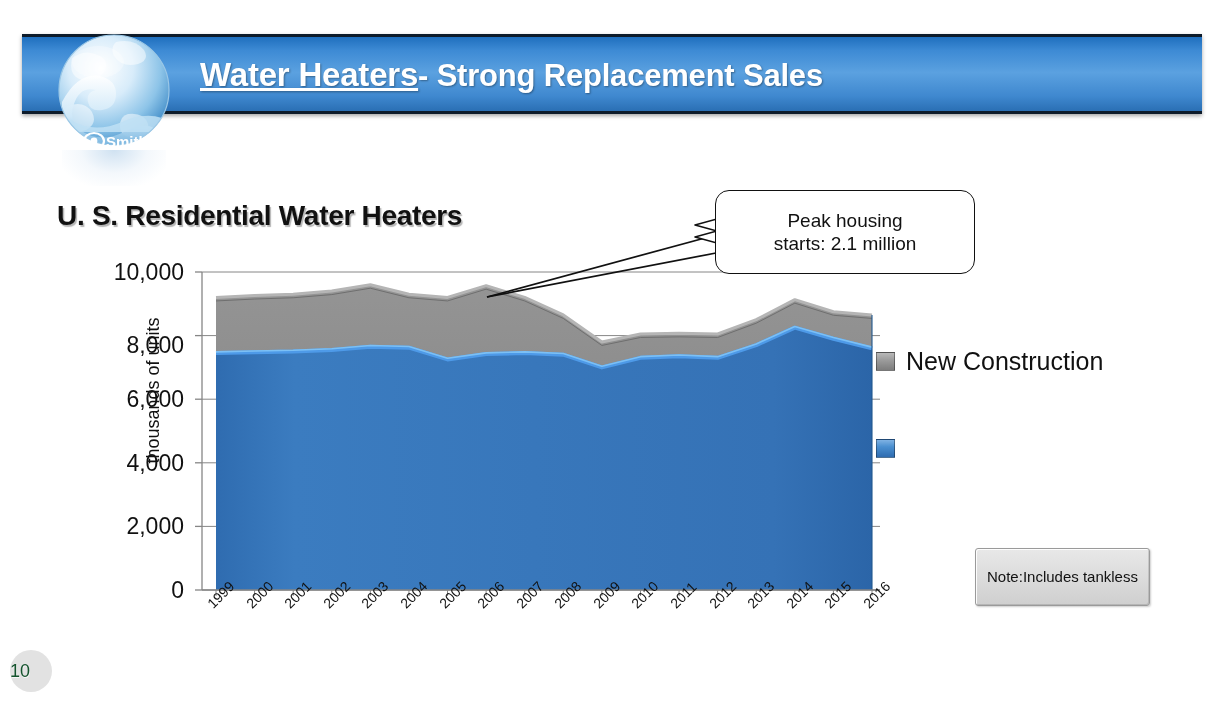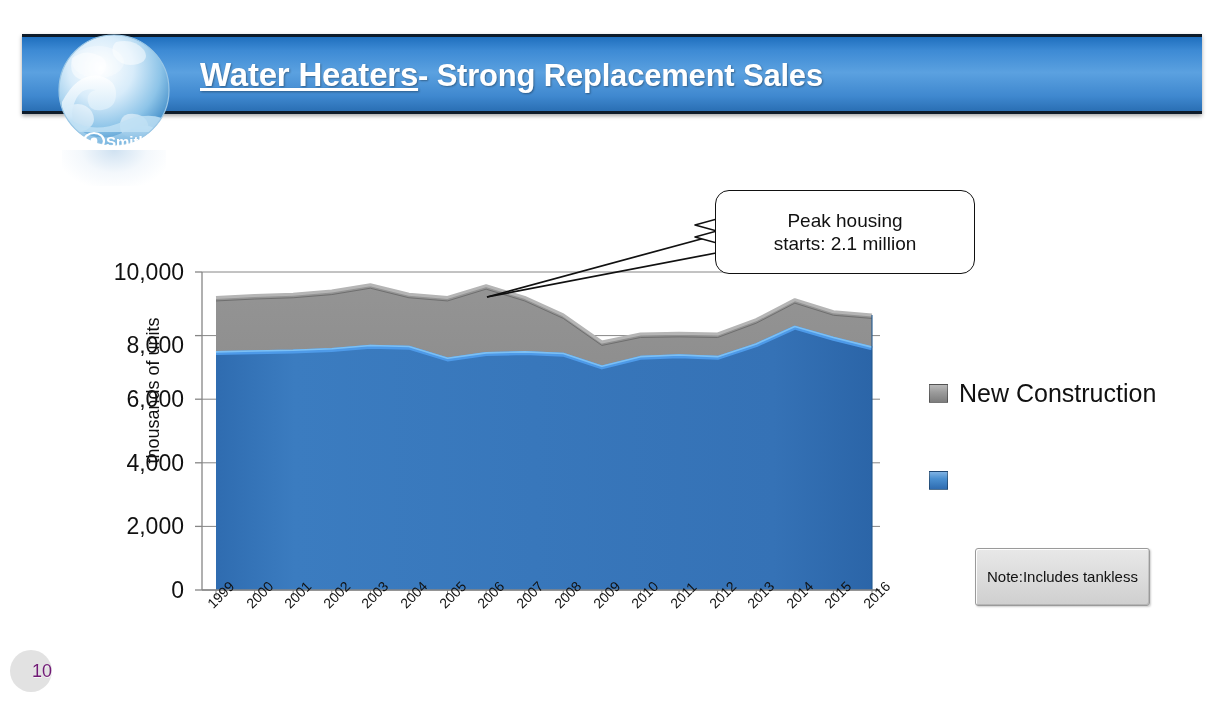--- a/index.html
+++ b/index.html
@@ -120,23 +120,22 @@
     position: absolute;
     font-size: 14px; color: #111;
     transform-origin: left top;
     transform: rotate(-45deg);
     white-space: nowrap;
   }
 
   
   .legend {
     position: absolute;
-    left: 929px; top: 345px;
+    left: 876px; top: 345px;
     z-index: 5;
-    margin-top: 32px;
   }
   .legend-item {
     display: flex; align-items: center; gap: 11px;
     height: 32px; margin-bottom: 55px;
   }
   .legend-swatch {
     width: 19px; height: 19px;
     border: 1px solid rgba(0,0,0,.35);
     flex: 0 0 auto;
   }
@@ -165,22 +164,22 @@
     z-index: 5;
   }
 
   
   .slide-number {
     position: absolute;
     left: 10px; top: 650px;
     width: 42px; height: 42px;
     border-radius: 50%;
     background: #e2e2e2;
-    display: flex; align-items: center; justify-content: flex-end;
-    font-size: 18px; color: #701a75;
+    display: flex; align-items: center; justify-content: flex-start;
+    font-size: 18px; color: #14532d;
     text-shadow: .5px .5px 0 rgba(255,255,255,.7);
     z-index: 5;
   }
 </style>
 </head>
 <body>
 
 <div id="slide">
 
   <div class="header-bar"></div>
@@ -226,20 +225,21 @@
       <circle cx="60" cy="62" r="55" fill="none" stroke="#9cc8e6" stroke-width="1.2"></circle>
       <ellipse cx="44" cy="34" rx="26" ry="16" fill="#ffffff" opacity=".3"></ellipse>
       <g>
         <ellipse cx="40" cy="113" rx="10" ry="8" fill="none" stroke="#ffffff" stroke-width="2.2"></ellipse>
         <circle cx="40" cy="113" r="3.4" fill="#ffffff"></circle>
         <text x="52" y="119" font-family="Liberation Sans, sans-serif" font-size="15" font-weight="bold" fill="#ffffff">Smith.</text>
       </g>
     </svg>
   </div>
 
+  <div class="chart-subtitle">U. S. Residential Water Heaters</div>
 
   <svg class="leader-lines">
     <path d="M487 297 L716 235" stroke="#111" stroke-width="1.7" fill="none"></path>
     <path d="M487 297 L716 253" stroke="#111" stroke-width="1.7" fill="none"></path>
   </svg>
 
   <svg class="callout-tail">
     <path d="M26 2 L4 8 L26 14" stroke="#111" stroke-width="1.6" fill="#ffffff" stroke-linejoin="round"></path>
     <path d="M26 14 L4 20 L26 26" stroke="#111" stroke-width="1.6" fill="#ffffff" stroke-linejoin="round"></path>
   </svg>

